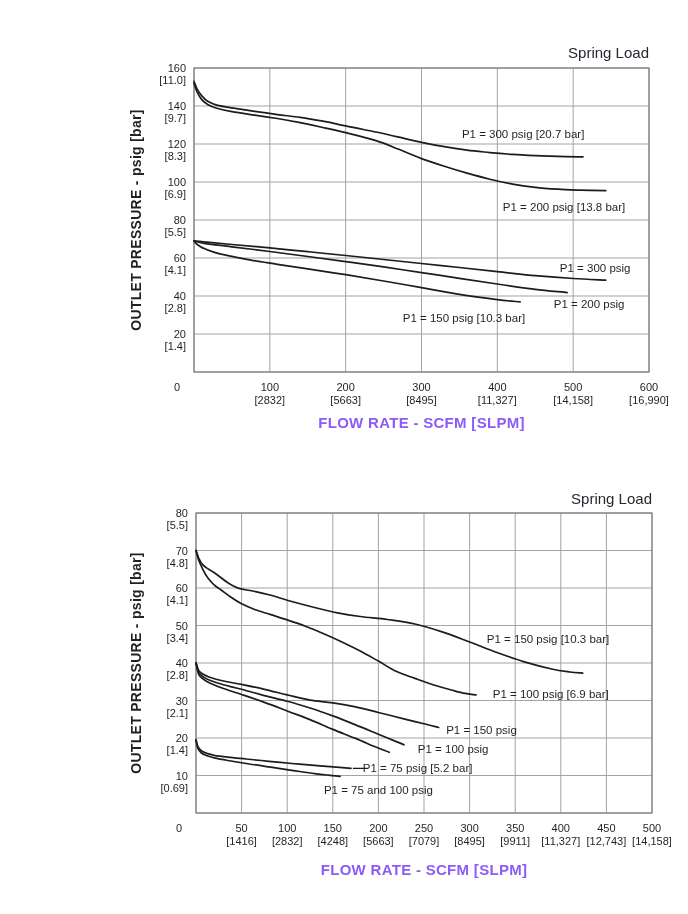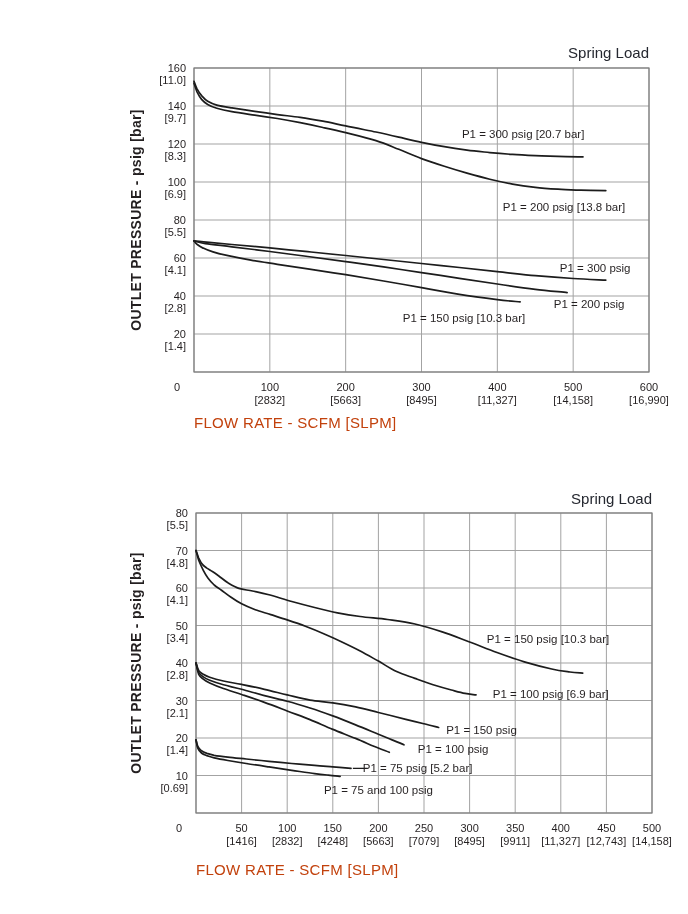--- a/index.html
+++ b/index.html
@@ -1,22 +1,22 @@
 <!DOCTYPE html>
 <html><head>
 <meta charset="utf-8">
 <style>
   html,body{margin:0;padding:0;background:#fff;}
   .page{position:relative;width:688px;height:914px;background:#ffffff;overflow:hidden;
         font-family:"Liberation Sans",sans-serif;margin-left:36px;}
   .chart-svg{position:absolute;left:0;}
   .corner-label{position:absolute;font-size:15px;color:#252830;
                 font-family:"Liberation Sans",sans-serif;}
-  .x-title{position:absolute;font-weight:normal;font-size:15px;color:#c2410c;
-           text-align:left;letter-spacing:.3px;}
+  .x-title{position:absolute;font-weight:bold;font-size:15px;color:#8b5cf6;
+           text-align:center;letter-spacing:.3px;}
   .y-title{position:absolute;font-weight:bold;font-size:14px;color:#231f20;
            text-align:center;letter-spacing:.3px;transform:rotate(-90deg);
            transform-origin:left top;white-space:nowrap;}
   
   .grid{stroke:#a3a3a3;stroke-width:1;}
   .frame{fill:none;stroke:#7f7f7f;stroke-width:1.2;}
   .curve{fill:none;stroke:#1c1c1c;stroke-width:1.7;stroke-linecap:round;stroke-linejoin:round;}
   .leader{stroke:#1c1c1c;stroke-width:1.3;}
   .tick{font-family:"Liberation Sans",sans-serif;font-size:11px;fill:#231f20;}
   .yt{text-anchor:end;}

